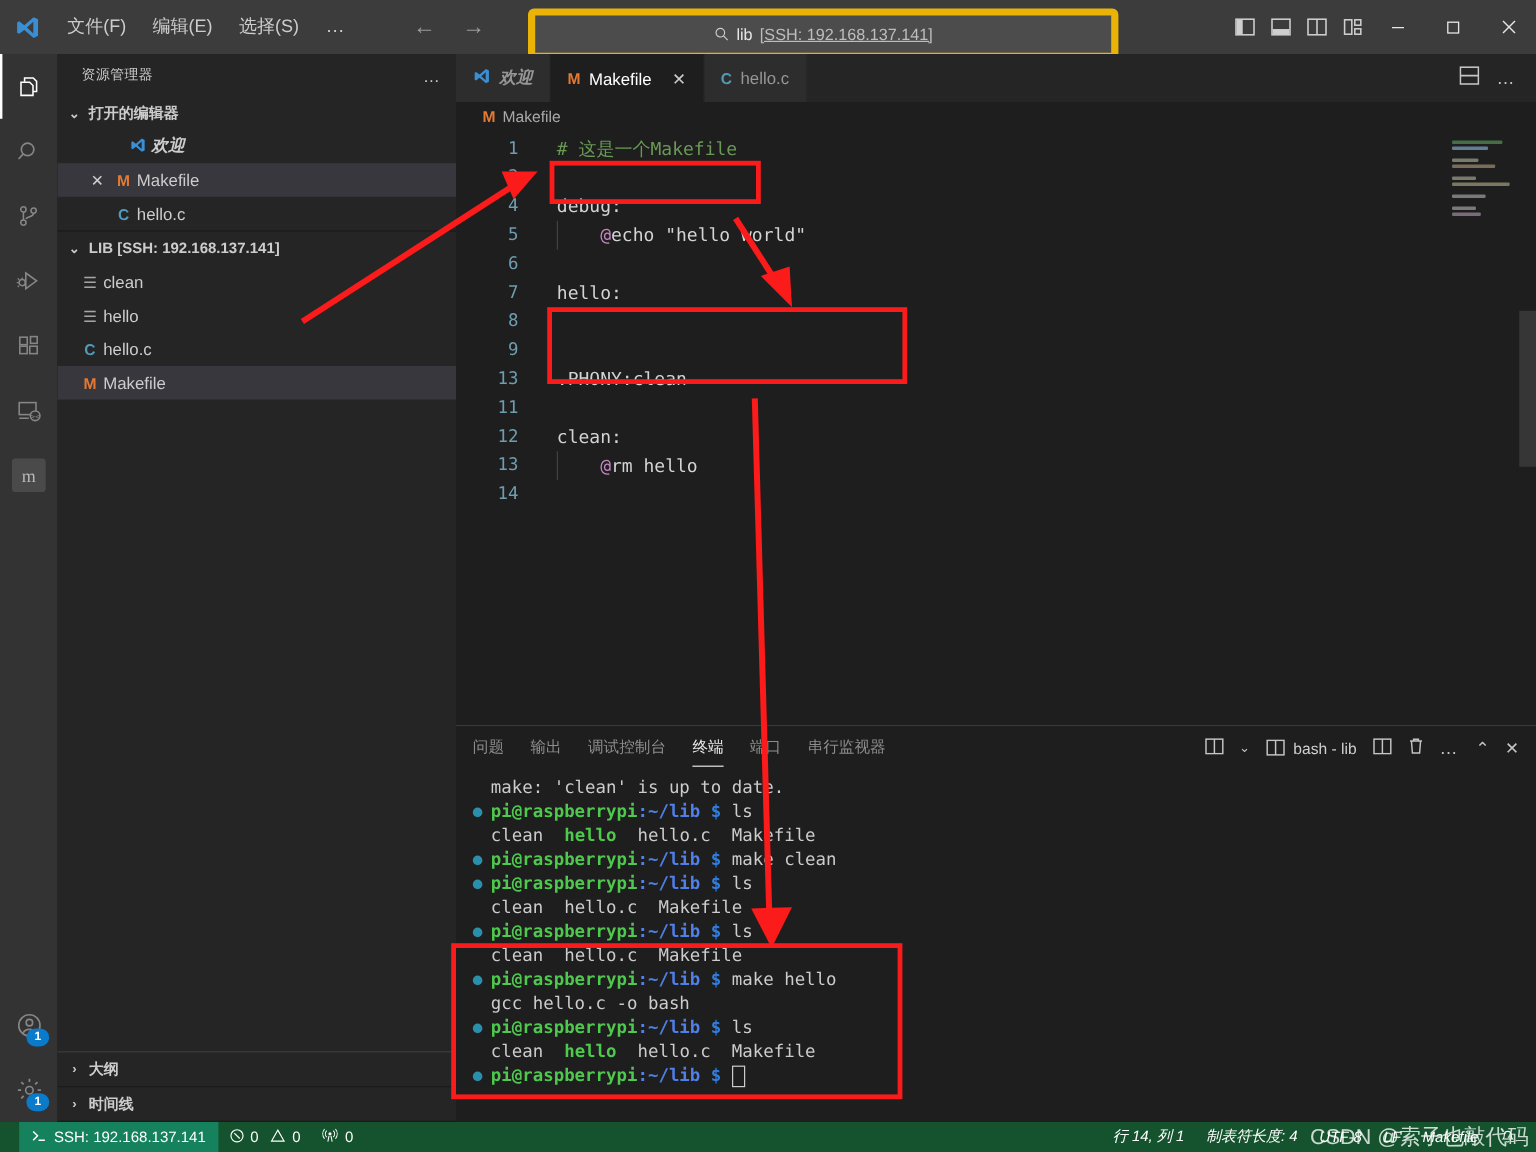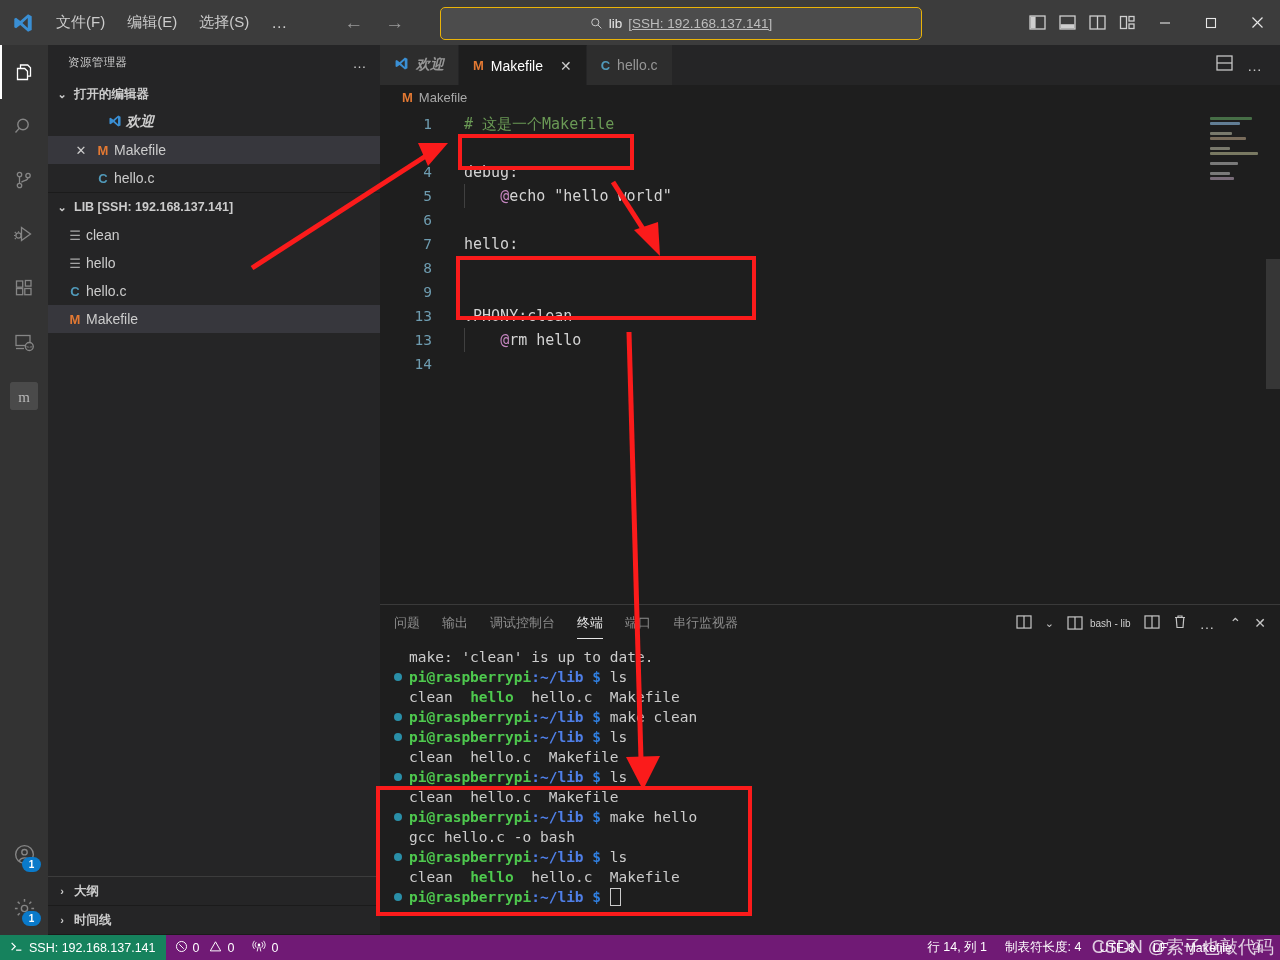--- a/index.html
+++ b/index.html
@@ -6,21 +6,21 @@
   body{width:1280px;height:960px;overflow:hidden;font-family:"Liberation Sans",sans-serif;color:#cccccc;position:relative;}
   .app{position:relative;width:1280px;height:960px;display:flex;flex-direction:column;background:#1e1e1e;}
 
   
   .titlebar{height:45px;background:#3c3c3c;display:flex;align-items:center;flex:0 0 45px;position:relative;}
   .vscode-logo{width:46px;display:flex;align-items:center;justify-content:center;}
   .menubar{display:flex;align-items:center;gap:2px;}
   .menu-item{font-size:15px;color:#cccccc;padding:4px 10px;white-space:nowrap;}
   .menu-dots{font-size:16px;color:#cccccc;padding:2px 10px;letter-spacing:1px;}
   .nav-arrows{display:flex;align-items:center;gap:22px;margin-left:46px;color:#9b9b9b;font-size:19px;}
-  .qinput{position:absolute;left:440px;top:7px;width:480px;height:31px;background:#4c4c4c;border:1px solid #eab308;border-radius:5px;display:flex;align-items:center;justify-content:center;gap:6px;font-size:13.5px;color:#cccccc;}
+  .qinput{position:absolute;left:440px;top:7px;width:480px;height:31px;background:#4c4c4c;border:6px solid #eab308;border-radius:5px;display:flex;align-items:center;justify-content:center;gap:6px;font-size:13.5px;color:#cccccc;}
   .qinput .qtitle{color:#e6e6e6;}
   .qinput .qhost{color:#bdbdbd;text-decoration:underline;}
   .win-right{position:absolute;right:0;top:0;height:45px;display:flex;align-items:center;}
   .layout-ico{width:30px;height:45px;display:flex;align-items:center;justify-content:center;}
   .wbtn{width:46px;height:45px;display:flex;align-items:center;justify-content:center;color:#e6e6e6;}
 
   
   .bodyrow{display:flex;flex:1 1 auto;min-height:0;}
 
   
@@ -76,37 +76,37 @@
   .minimap i{display:block;height:3px;margin-bottom:2px;border-radius:1px;}
   .vscroll{position:absolute;right:0;top:150px;width:14px;height:130px;background:#4a4a4a;opacity:.55;}
 
   
   .panel{height:330px;flex:0 0 330px;background:#1e1e1e;border-top:1px solid #3a3a3a;display:flex;flex-direction:column;}
   .panel-tabs{height:36px;display:flex;align-items:center;padding-left:14px;gap:22px;flex:0 0 36px;position:relative;}
   .ptab{font-size:13px;color:#8d8d8d;height:36px;display:flex;align-items:center;position:relative;}
   .ptab.active{color:#e7e7e7;}
   .ptab.active:after{content:"";position:absolute;left:0;right:0;bottom:2px;height:1px;background:#e7e7e7;}
   .panel-right{margin-left:auto;display:flex;align-items:center;gap:13px;padding-right:14px;color:#c5c5c5;font-size:13px;}
-  .term-tab{display:flex;align-items:center;gap:7px;font-size:10px;color:#cfcfcf;}
+  .term-tab{display:flex;align-items:flex-start;gap:7px;font-size:13px;color:#cfcfcf;}
   .termbody{flex:1 1 auto;padding:6px 0 0 14px;overflow:hidden;font-family:"DejaVu Sans Mono","Liberation Mono",monospace;font-size:14.5px;line-height:20px;}
   .tline{height:20px;white-space:pre;display:flex;align-items:center;}
   .dot{display:inline-block;width:8px;height:8px;border-radius:50%;background:#2a8fa8;margin-right:7px;flex:0 0 8px;}
   .dot.blank{background:transparent;}
   .t-user{color:#4ec94e;font-weight:bold;}
   .t-path{color:#4f7fe8;font-weight:bold;}
   .t-dollar{color:#2f7fe0;font-weight:bold;}
   .t-out{color:#cccccc;}
   .t-exec{color:#4ec94e;font-weight:bold;}
   .t-cursor{display:inline-block;width:9px;height:16px;border:1px solid #cccccc;}
 
   
-  .statusbar{height:25px;flex:0 0 25px;background:#701a75;display:flex;align-items:center;font-size:12.5px;color:#ffffff;position:relative;}
+  .statusbar{height:25px;flex:0 0 25px;background:#14532d;display:flex;align-items:center;font-size:12.5px;color:#ffffff;position:relative;padding-left:16px;}
   .sb-remote{background:#16825d;height:25px;display:flex;align-items:center;gap:6px;padding:0 10px;font-size:12.5px;}
   .sb-item{display:flex;align-items:center;gap:5px;padding:0 9px;height:25px;}
-  .sb-right{margin-left:auto;display:flex;align-items:center;padding-right:8px;}
+  .sb-right{margin-left:auto;display:flex;align-items:center;padding-right:8px;font-style:italic;}
 
   
   .anno{position:absolute;pointer-events:none;}
   .watermark{position:absolute;right:6px;bottom:1px;font-size:18px;color:rgba(255,255,255,.78);font-family:"Liberation Sans",sans-serif;white-space:nowrap;}
 </style>
 </head>
 <body>
 
 <div class="app">
 
@@ -367,20 +367,22 @@
         <div class="codelines" id="code-lines">
             <div class="cline"><span class="lnum">1</span><span class="ctext"><span class="kw-comment"># 这是一个Makefile</span></span></div>
             <div class="cline"><span class="lnum">3</span><span class="ctext"></span></div>
             <div class="cline"><span class="lnum">4</span><span class="ctext"><span class="kw-plain">debug:</span></span></div>
             <div class="cline"><span class="lnum">5</span><span class="ctext"><span class="indentguide"></span><span class="kw-plain">    </span><span class="kw-at">@</span><span class="kw-plain">echo </span><span class="kw-plain">"hello world"</span></span></div>
             <div class="cline"><span class="lnum">6</span><span class="ctext"></span></div>
             <div class="cline"><span class="lnum">7</span><span class="ctext"><span class="kw-plain">hello:</span></span></div>
             <div class="cline"><span class="lnum">8</span></div>
             <div class="cline"><span class="lnum">9</span><span class="ctext"></span></div>
             <div class="cline"><span class="lnum">13</span><span class="ctext"><span class="kw-plain">.PHONY:clean</span></span></div>
+            <div class="cline"><span class="lnum">11</span><span class="ctext"></span></div>
+            <div class="cline"><span class="lnum">12</span><span class="ctext"><span class="kw-plain">clean:</span></span></div>
             <div class="cline"><span class="lnum">13</span><span class="ctext"><span class="indentguide"></span><span class="kw-plain">    </span><span class="kw-at">@</span><span class="kw-plain">rm hello</span></span></div>
             <div class="cline"><span class="lnum">14</span><span class="ctext"></span></div>
           </div>
 
         <div class="minimap">
           <i style="width:42px;background:#4e7d4e"></i>
           <i style="width:30px;background:#6f8faa"></i>
           <i style="width:0"></i>
           <i style="width:22px;background:#8a8a7a"></i>
           <i style="width:36px;background:#8a7a66"></i>

